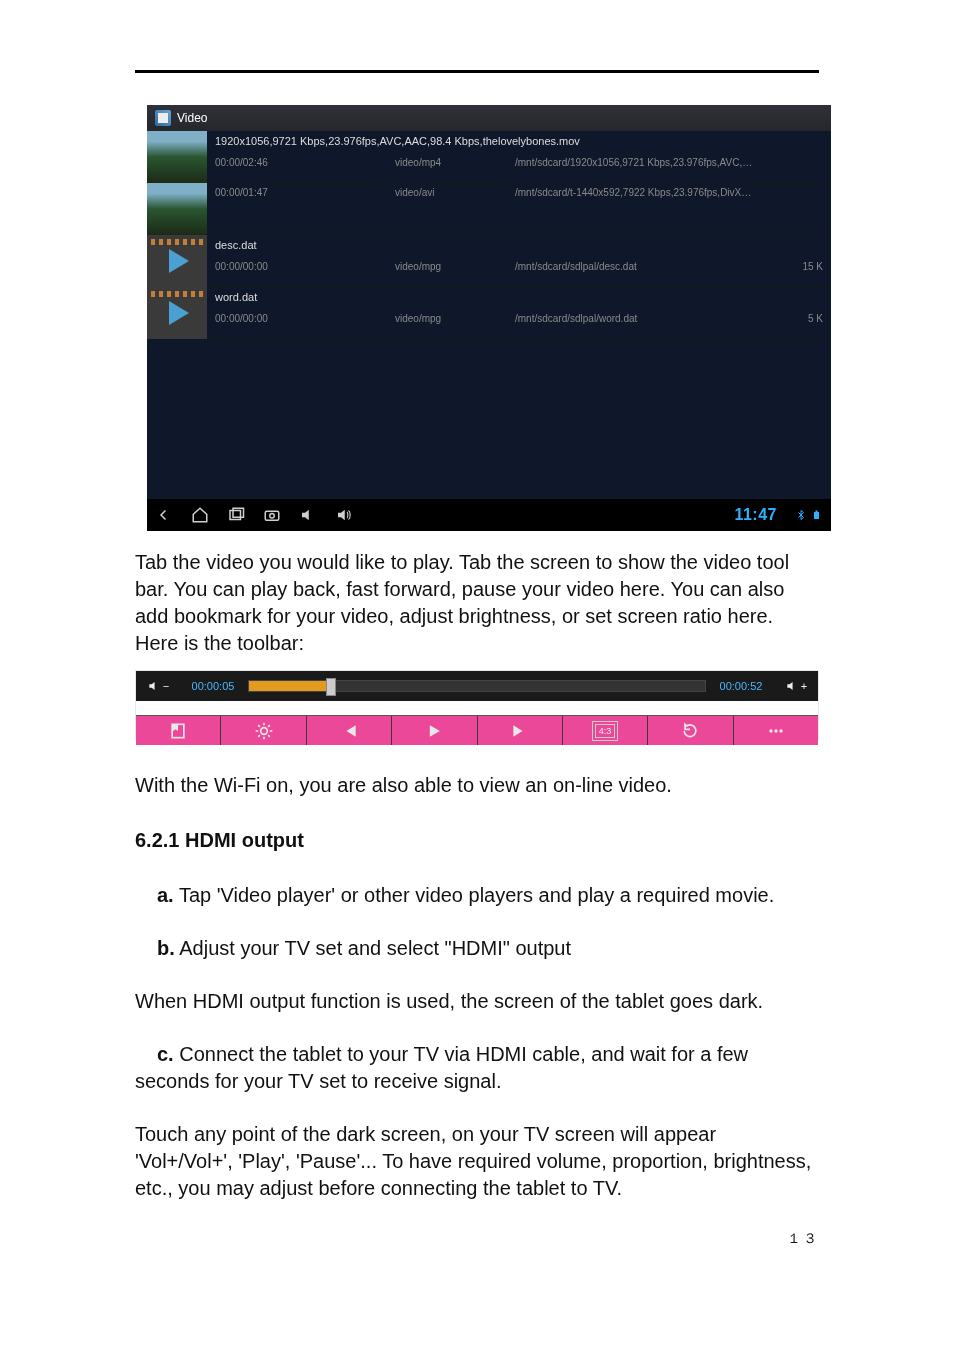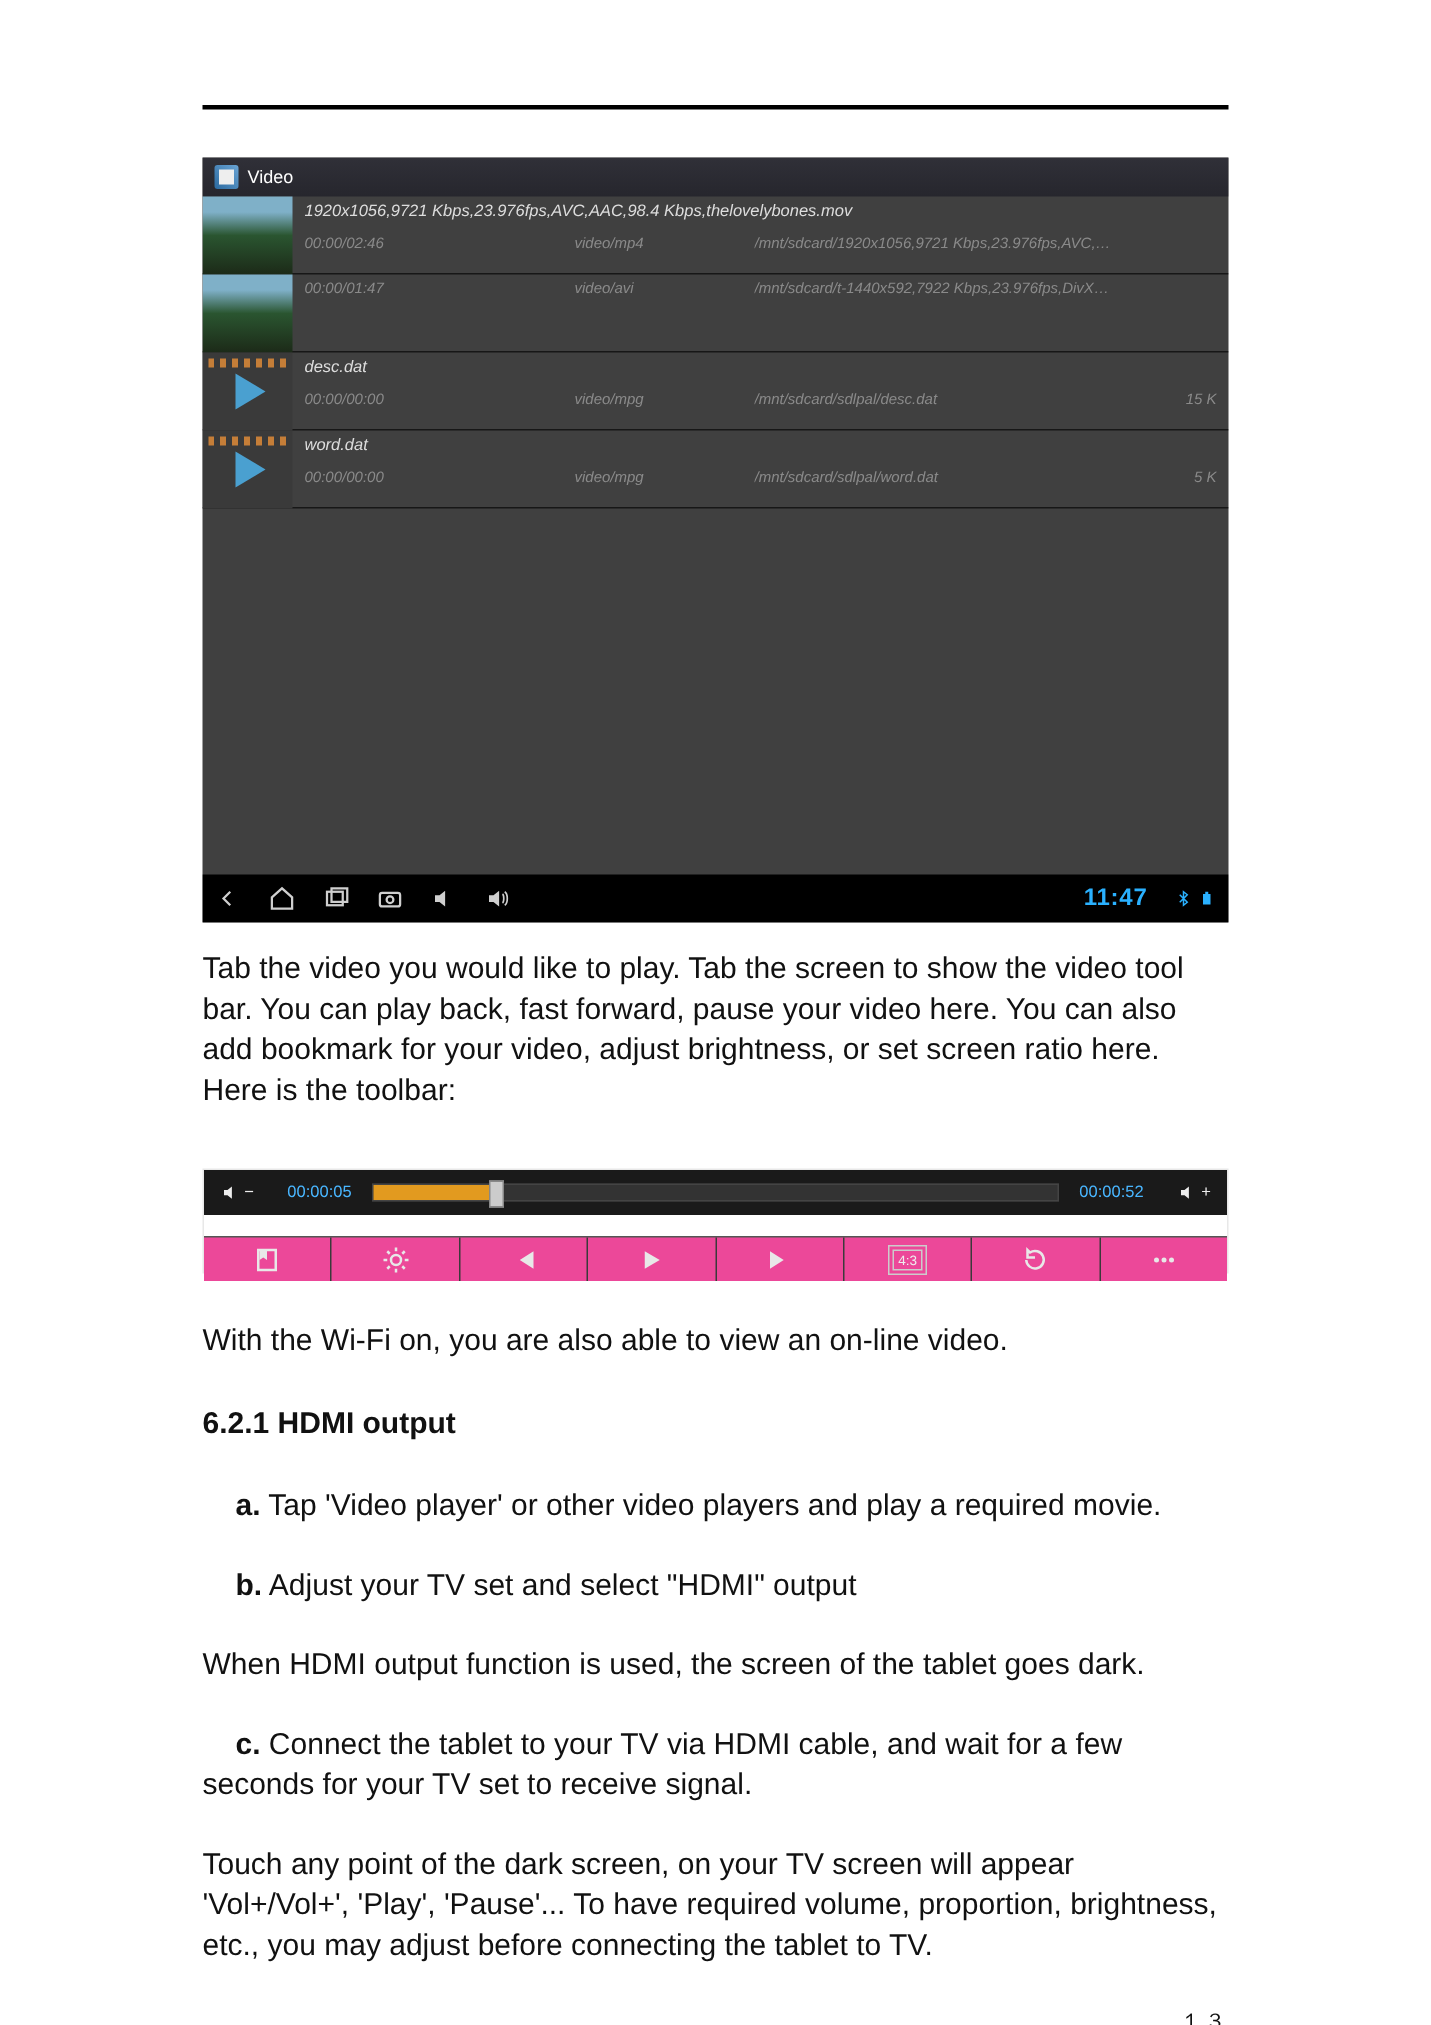--- a/index.html
+++ b/index.html
@@ -10,28 +10,29 @@
     font-family: "Century Gothic", "Avant Garde", Arial, sans-serif;
     color: #111;
     padding: 70px 0 40px;
   }
   .page { padding: 0 135px; }
   .rule { border-top: 3px solid #000; margin-bottom: 32px; }
 
   
   .app {
     width: 684px;
-    height: 510px;
-    background: #404040;
+    height: 426px;
+    background: #0f172a;
     color: #cfcfcf;
     font-family: Arial, sans-serif;
     font-size: 10px;
     position: relative;
     margin-bottom: 18px;
     overflow: hidden;
+    margin-left: 12px;
   }
   .app-header {
     height: 26px;
     background: linear-gradient(#303038, #26262d);
     display: flex; align-items: center;
     padding: 0 8px;
     color: #fff;
     font-size: 12px;
   }
   .app-header .ico {
@@ -72,21 +73,20 @@
   .thumb.generic .strip {
     position:absolute; top:4px; left:4px; right:4px; height:6px;
     background: repeating-linear-gradient(90deg,#c57e38 0 4px,#3a3a3a 4px 8px);
   }
   .rmeta {
     flex: 1;
     display: grid;
     grid-template-columns: 180px 120px 1fr 70px;
     grid-template-rows: 1fr 1fr;
     padding: 4px 8px;
-    font-style: italic;
   }
   .rtitle { grid-column: 1 / -1; color:#ddd; font-size:11px; white-space:nowrap; overflow:hidden; text-overflow:ellipsis; }
   .rdur { color:#8a8a8a; }
   .rtype { color:#8a8a8a; }
   .rpath { color:#8a8a8a; white-space:nowrap; overflow:hidden; text-overflow:ellipsis; }
   .rsize { color:#8a8a8a; text-align:right; }
 
   .navbar {
     position: absolute;
     left: 0; right: 0; bottom: 0;
@@ -102,21 +102,21 @@
   .spacer { flex:1; }
   .clock { color:#2ab1ff; font-size:16px; font-weight:bold; letter-spacing:0.5px; }
   .status { display:flex; align-items:center; gap:4px; }
   .status svg { width:12px; height:12px; }
 
   
   .bodytext {
     font-size: 20px;
     line-height: 1.35;
     color: #111;
-    margin-bottom: 38px;
+    margin-bottom: 13px;
   }
   .para2 { font-size: 20px; line-height:1.35; margin-bottom: 30px; }
   .sec-title { font-size: 20px; font-weight: 900; margin: 6px 0 30px; }
   .step { font-size: 20px; line-height:1.35; margin-bottom: 26px; }
   .lead-indent { padding-left: 22px; }
   .step b { font-weight: 900; }
   .pgnum { text-align:right; font-size:14px; letter-spacing:2px; margin-top:28px; font-family: SimSun, serif; }
 
   
   .tb {

